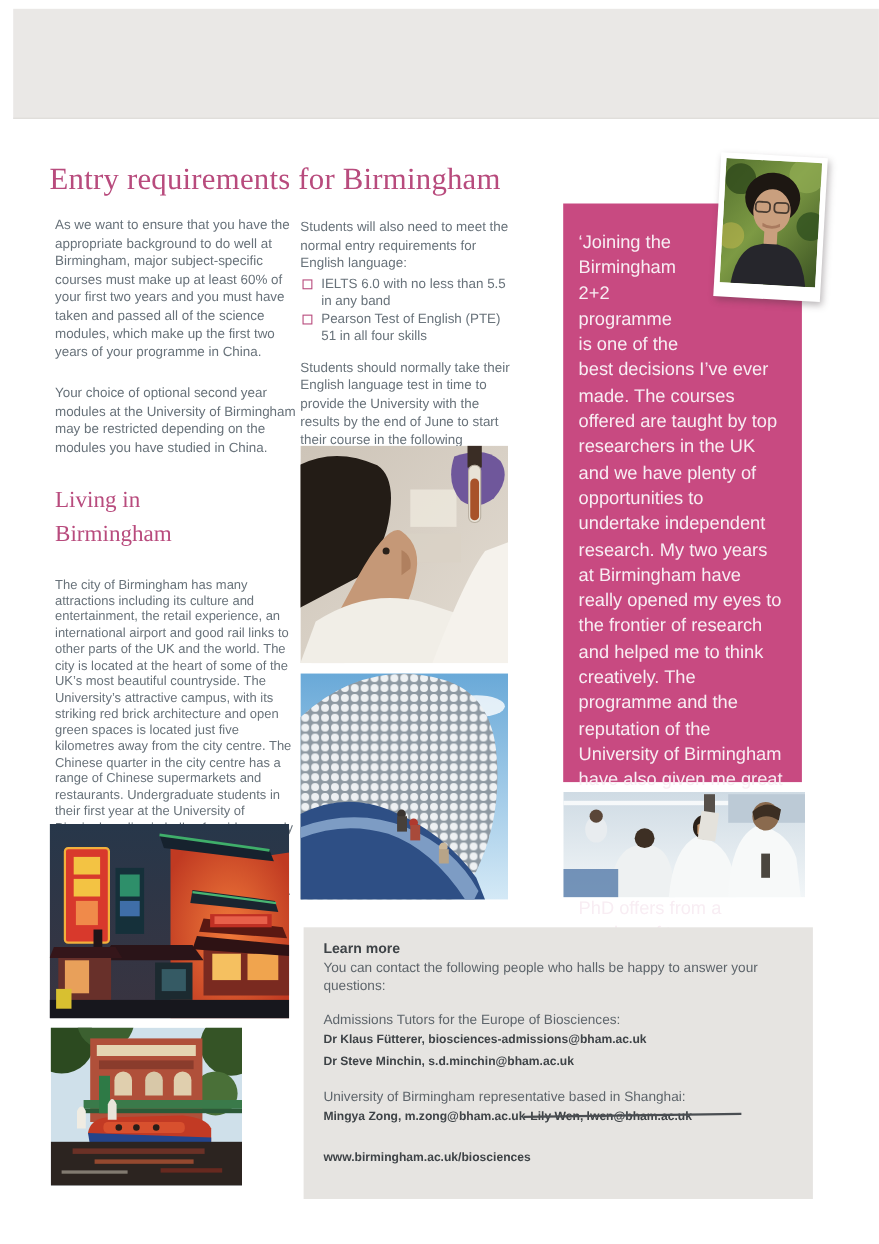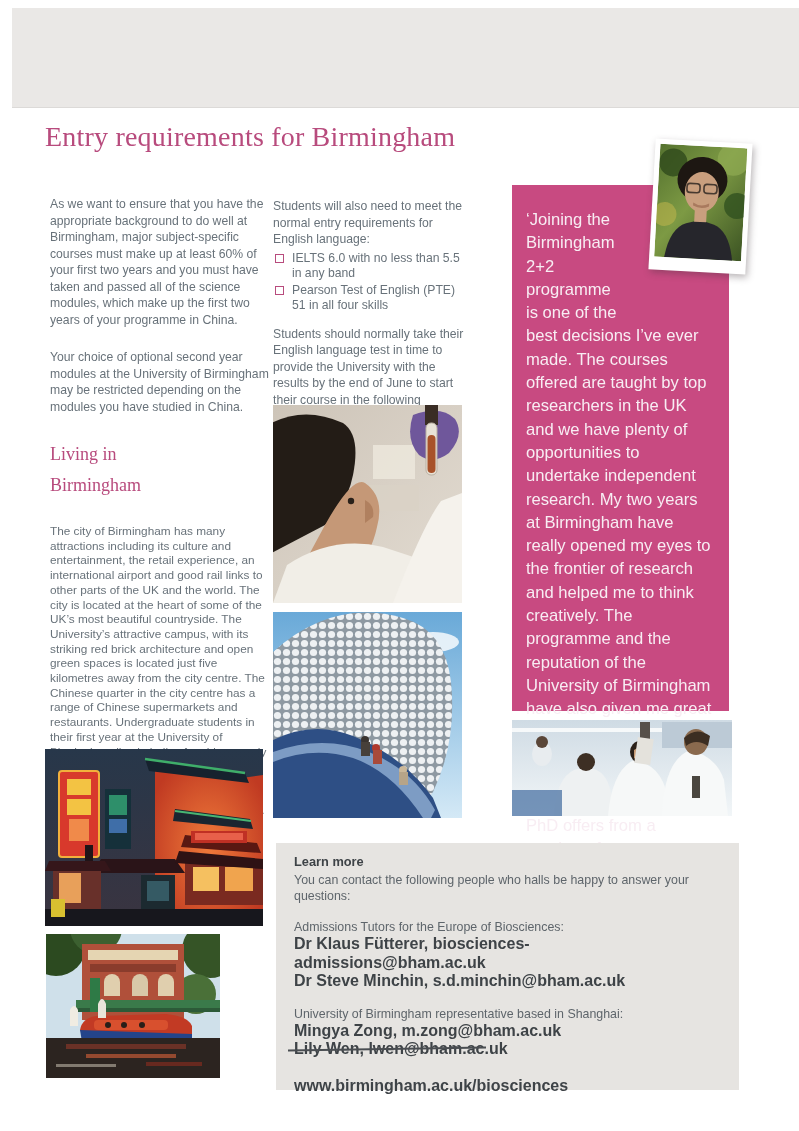--- a/index.html
+++ b/index.html
@@ -1,23 +1,23 @@
 <!DOCTYPE html>
 <html style="--accent_pink: #b84b7d; --quote_bg: #c84a81; --quote_text: #f8edf3; --body_text: #68727a; --bold_text: #3e4347; --panel_bg: #e6e4e1; --band_bg: #eae8e6;"><head>
 <meta charset="utf-8">
 <style>
   html,body{margin:0;padding:0;background:#ffffff;}
   .page{position:relative;width:799px;height:1131px;background:#fff;overflow:hidden;
         font-family:"Liberation Sans", sans-serif;}
   .band{position:absolute;left:12px;top:8px;width:787px;height:99px;
         background:var(--band_bg);border-bottom:1px solid #dcdad8;}
-  .title{position:absolute;left:45px;top:121px;width:520px;
+  .title{position:absolute;left:45px;top:148px;width:520px;
          font-family:"Liberation Serif", serif;font-size:28px;font-weight:400;
          color:var(--accent_pink);letter-spacing:.2px;}
-  .h2{font-family:"Liberation Serif", serif;font-size:18px;line-height:31px;
+  .h2{font-family:"Liberation Serif", serif;font-size:21px;line-height:31px;
       color:var(--accent_pink);font-weight:400;margin:0;}
   .p{color:var(--body_text);font-size:12.2px;line-height:16.5px;margin:0;}
   .col1{position:absolute;left:50px;top:196px;width:224px;}
   .col1 .p1{margin-bottom:21px;}
   .col1 .p2{margin-bottom:24px;}
   .col1 .h2{margin-bottom:23px;}
   .col1 .living{line-height:14.7px;font-size:11.8px;}
   .col2{position:absolute;left:273px;top:198px;width:194px;}
   .col2 .p{margin-bottom:14px;}
   .blist{margin:1px 0 12px 0;padding:0;list-style:none;}
@@ -39,21 +39,21 @@
   .ph-testtube{left:273px;top:405px;width:189px;height:198px;}
   .ph-selfridges{left:273px;top:612px;width:189px;height:206px;}
   .ph-lab{left:512px;top:720px;width:220px;height:96px;}
   .ph-chinese{left:45px;top:749px;width:218px;height:177px;}
   .ph-canal{left:46px;top:934px;width:174px;height:144px;}
   .panel{position:absolute;left:276px;top:843px;width:463px;height:247px;
          background:var(--panel_bg);box-sizing:border-box;padding:11px 18px;}
   .panel .hd{color:var(--bold_text);font-size:12.8px;font-weight:bold;margin:0 0 3px 0;}
   .panel .p{font-size:12.4px;line-height:16px;color:#5e656b;}
   .panel .lbl{margin-top:15px;}
-  .contact{color:var(--bold_text);font-size:16px;font-weight:bold;line-height:18.5px;
+  .contact{color:var(--bold_text);font-size:11px;font-weight:bold;line-height:18.5px;
            position:relative;display:inline-block;}
   .struck-wrap{position:relative;display:inline-block;}
   .strike-line{position:absolute;left:-6px;top:8px;width:198px;height:2px;
                background:#4a4e52;transform:rotate(-.8deg);}
   .website{margin-top:18px;}
 </style>
 </head>
 <body>
 
 <div class="page">

